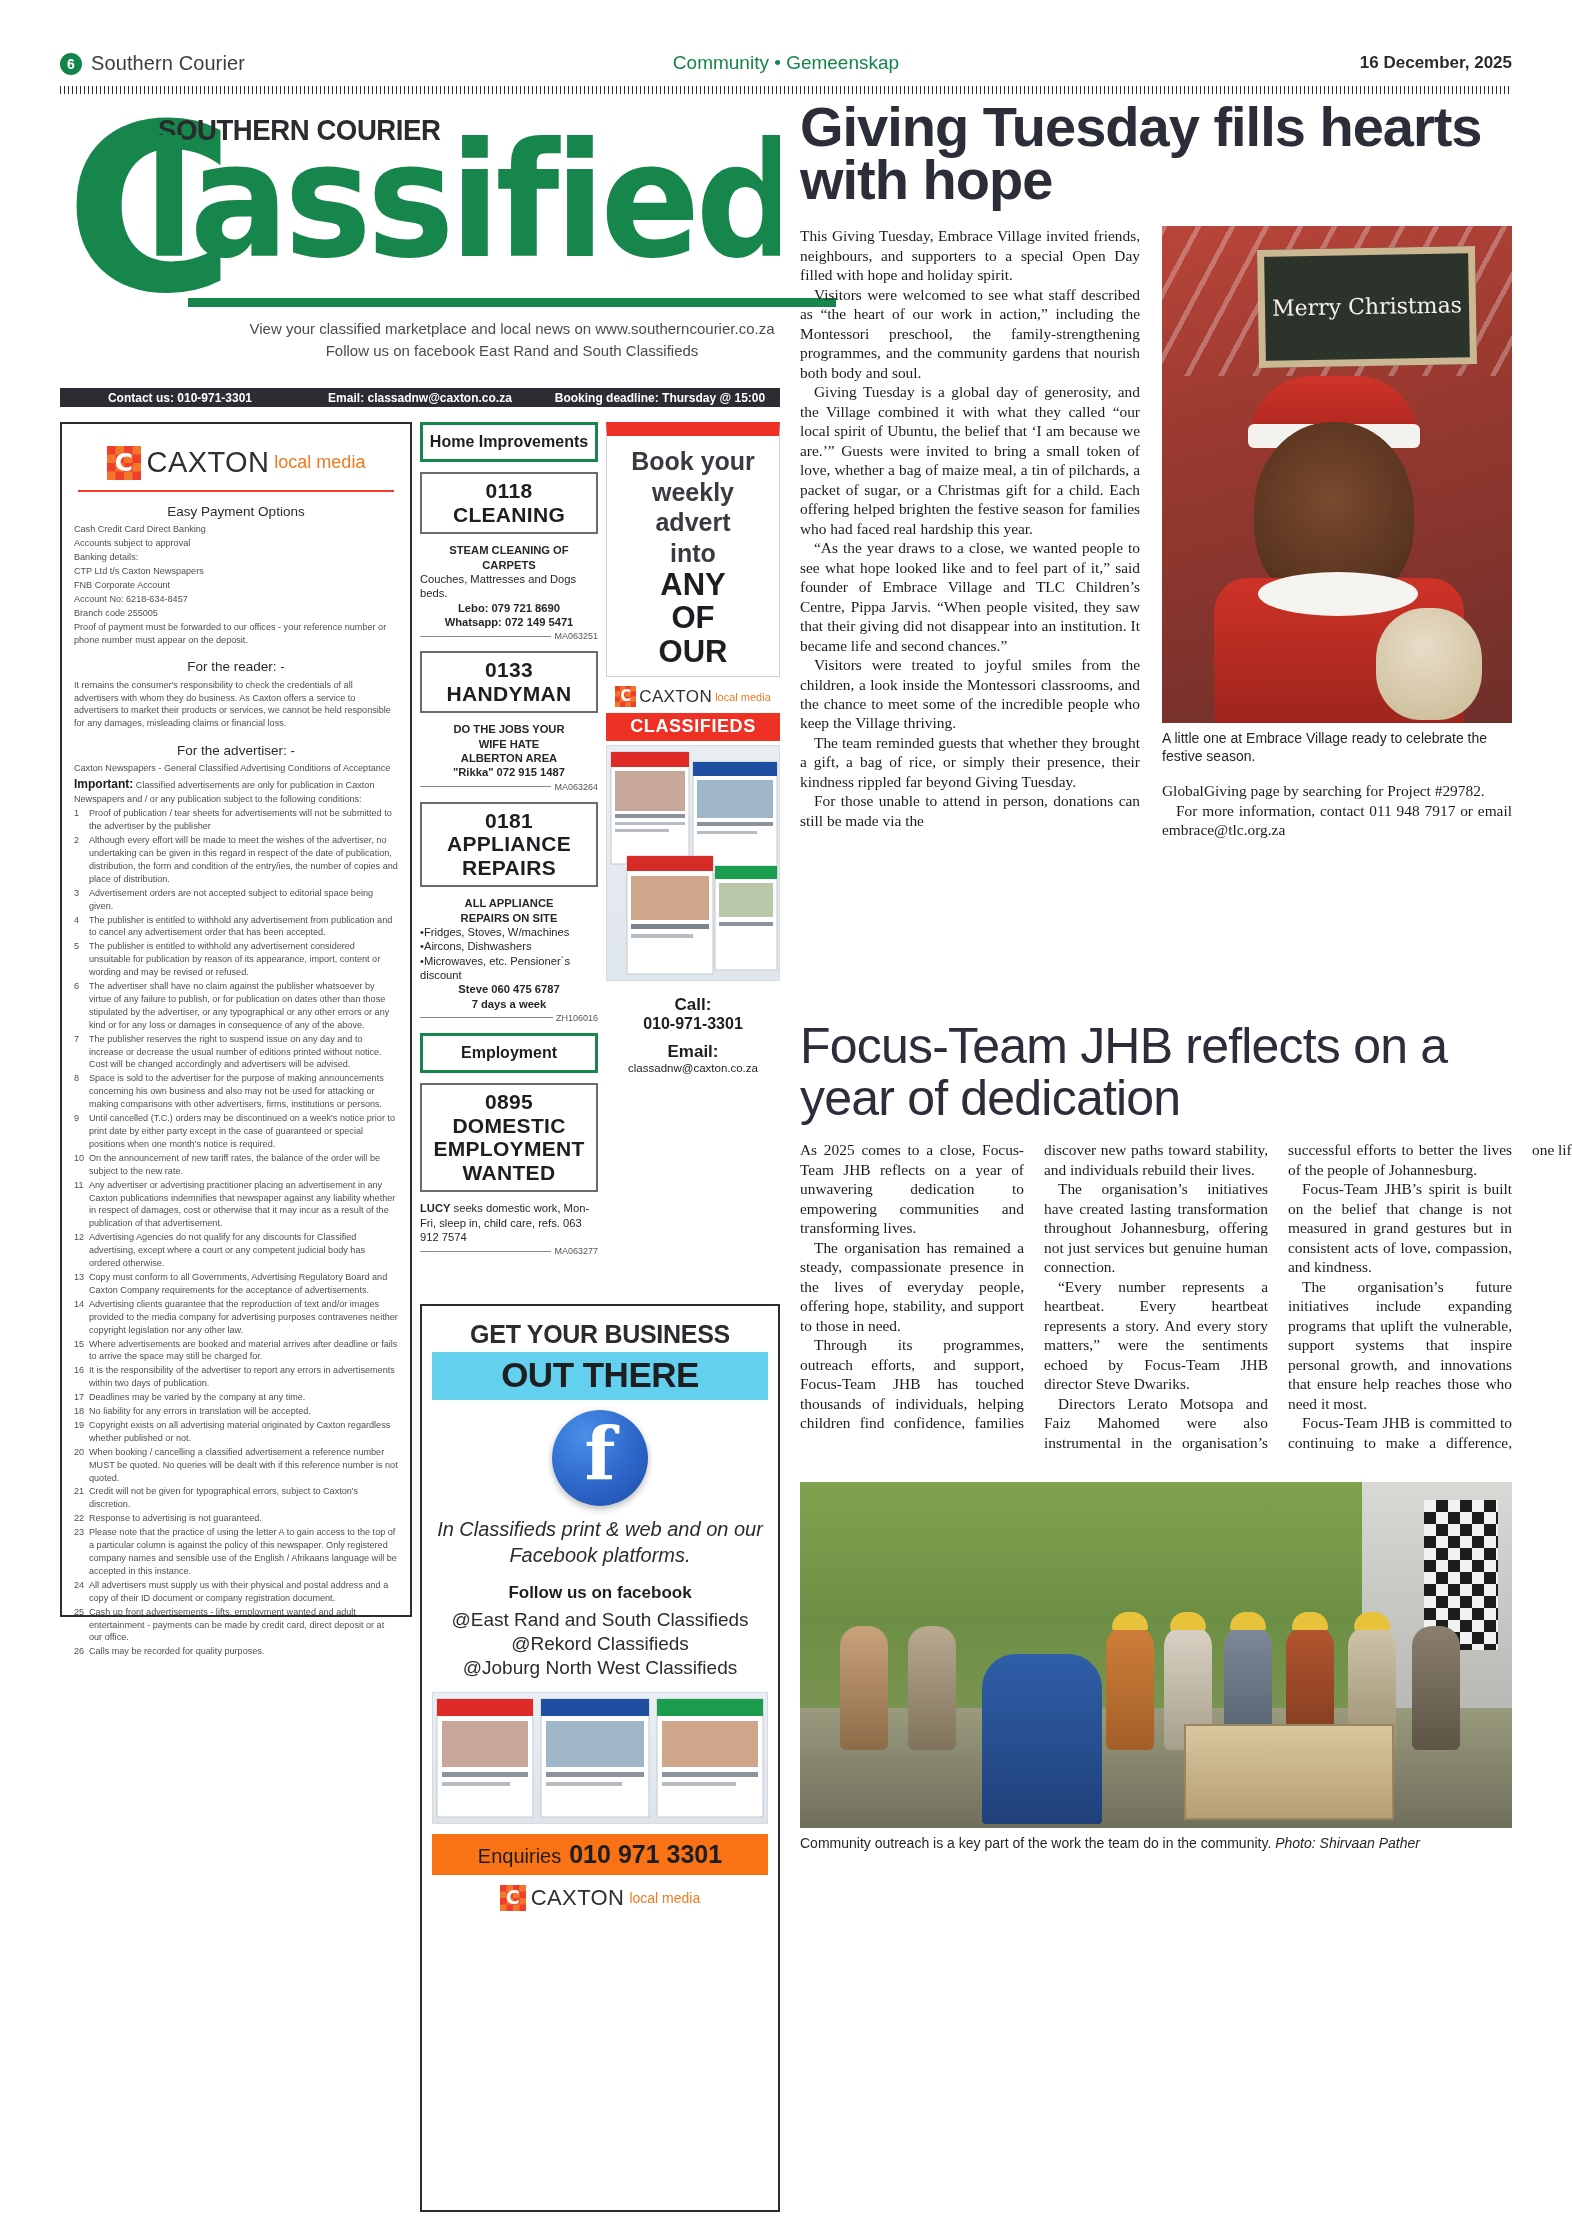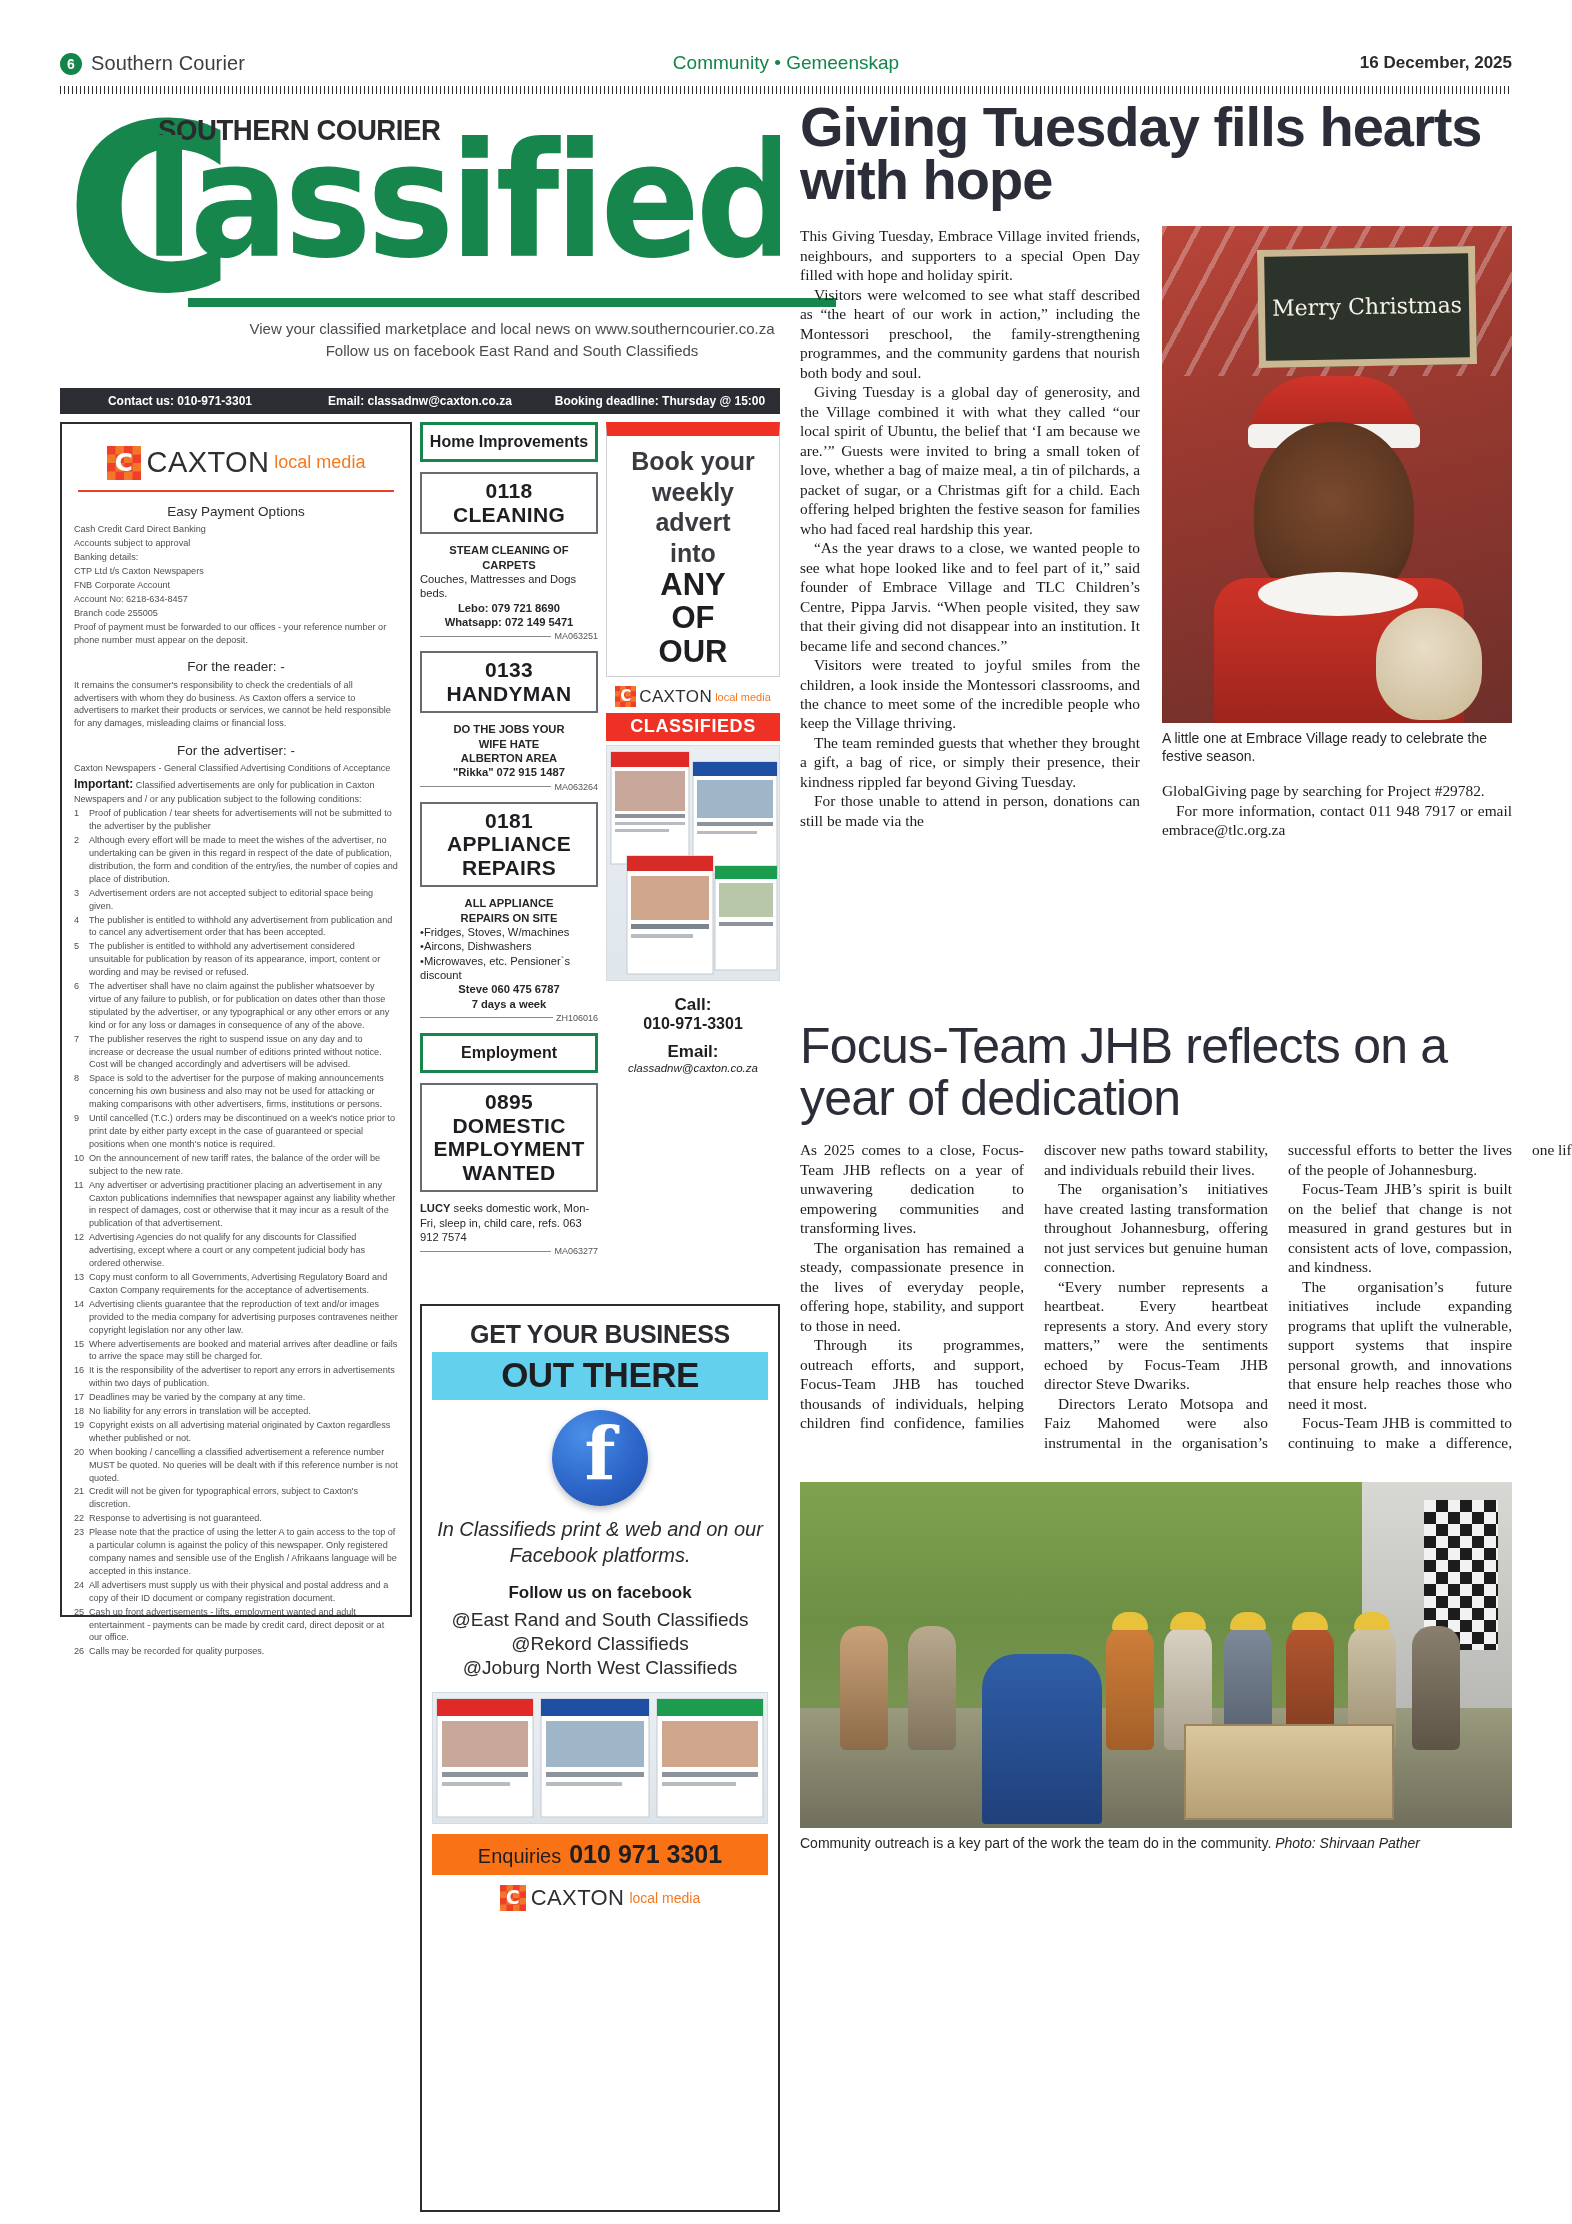--- a/index.html
+++ b/index.html
@@ -71,21 +71,21 @@
   .logo-underbar {
     position: absolute; left: 128px; top: 198px; width: 648px; height: 9px;
     background: #17864c;
   }
   .logo-tagline {
     position: absolute; left: 128px; top: 218px; width: 648px;
     text-align: center; font-size: 15px; color: #4a4a50; line-height: 1.45;
   }
 
   .contact-bar {
-    position: absolute; left: 0; top: 288px; width: 720px; height: 26px;
+    position: absolute; left: 0; top: 288px; width: 720px; height: 19px;
     background: #2b2d33; color: #fff;
     display: flex; align-items: center;
     font-size: 12px; font-weight: 700;
     font-family: "Liberation Sans Narrow","Liberation Sans",sans-serif;
   }
   .contact-bar span { flex: 1; text-align: center; }
 
   
   .cls-cols { position: absolute; left: 0; top: 322px; width: 720px; height: 1790px; }
 
@@ -163,21 +163,21 @@
     font-family: "Liberation Sans Narrow","Liberation Sans",sans-serif;
   }
   .papers-img {
     height: 236px; margin-top: 4px; position: relative; overflow: hidden;
     background: linear-gradient(#e9eef2,#dfe6ec);
     border: 1px solid #d6dbe0;
   }
   .promo-contact { text-align: center; margin-top: 14px; }
   .promo-contact .k { font-size: 17px; font-weight: 700; color: #1d1d22; }
   .promo-contact .v { font-size: 16px; font-weight: 700; color: #1d1d22; margin-bottom: 9px; }
-  .promo-contact .v.small { font-size: 11.5px; font-weight: 400; font-style: italic; }
+  .promo-contact .v.small { font-size: 11.5px; font-weight: 400; }
 
   
   .fb-promo {
     position: absolute; left: 360px; top: 882px; width: 360px; height: 908px;
     border: 2px solid #2b2d33; background: #fff; padding: 10px 10px 8px;
     text-align: center;
   }
   .fb-promo .t1 { font-size: 25px; font-weight: 700; color: #2b2b30; letter-spacing: -.3px; margin: 4px 0 3px; }
   .fb-promo .t2 {
     background: #63d0ee; color: #1d1d22; font-size: 35px; font-weight: 700;

